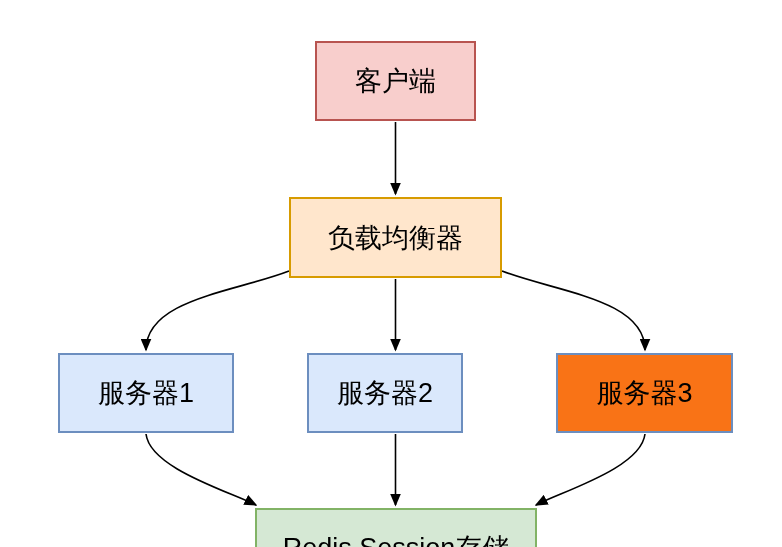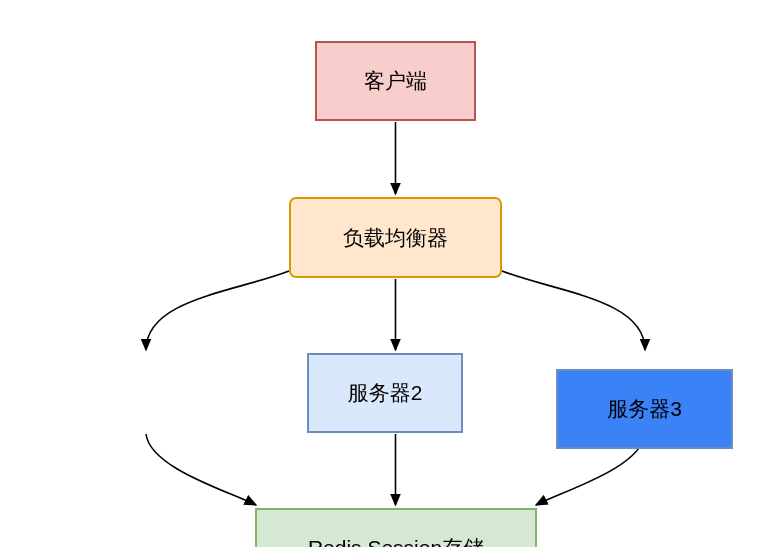--- a/index.html
+++ b/index.html
@@ -17,30 +17,30 @@
     width: 782px; height: 547px;
     pointer-events: none;
   }
   .node {
     position: absolute;
     display: flex;
     align-items: center;
     justify-content: center;
     box-sizing: border-box;
     border: 2px solid #000;
-    font-size: 21px;
+    font-size: 27px;
     color: #000000;
     text-align: center;
     white-space: nowrap;
   }
   .node-client   { left: 315px; top: 41px;  width: 161px; height: 80px; background: #F8CECC; border-color: #B85450; }
-  .node-lb       { left: 289px; top: 197px; width: 213px; height: 81px; background: #FFE6CC; border-color: #D79B00; border-radius: 7px; }
+  .node-lb       { left: 289px; top: 197px; width: 213px; height: 81px; background: #FFE6CC; border-color: #D79B00; }
   .node-server1  { left: 58px;  top: 353px; width: 176px; height: 80px; background: #DAE8FC; border-color: #6C8EBF; }
   .node-server2  { left: 307px; top: 353px; width: 156px; height: 80px; background: #DAE8FC; border-color: #6C8EBF; }
-  .node-server3  { left: 556px; top: 353px; width: 177px; height: 80px; background: #3b82f6; border-color: #6C8EBF; margin-top: 16px; }
+  .node-server3  { left: 556px; top: 353px; width: 177px; height: 80px; background: #f97316; border-color: #6C8EBF; }
   .node-redis    { left: 255px; top: 508px; width: 282px; height: 80px; background: #D5E8D4; border-color: #82B366; }
   .edge {
     fill: none;
     stroke: #000000;
     stroke-width: 1.6;
   }
 </style>
 </head>
 <body>
 
@@ -62,20 +62,23 @@
   </svg>
 
   <div class="node node-client">
     <span>客户端</span>
   </div>
 
   <div class="node node-lb">
     <span>负载均衡器</span>
   </div>
 
+  <div class="node node-server1">
+    <span>服务器1</span>
+  </div>
 
   <div class="node node-server2">
     <span>服务器2</span>
   </div>
 
   <div class="node node-server3">
     <span>服务器3</span>
   </div>
 
   <div class="node node-redis">

